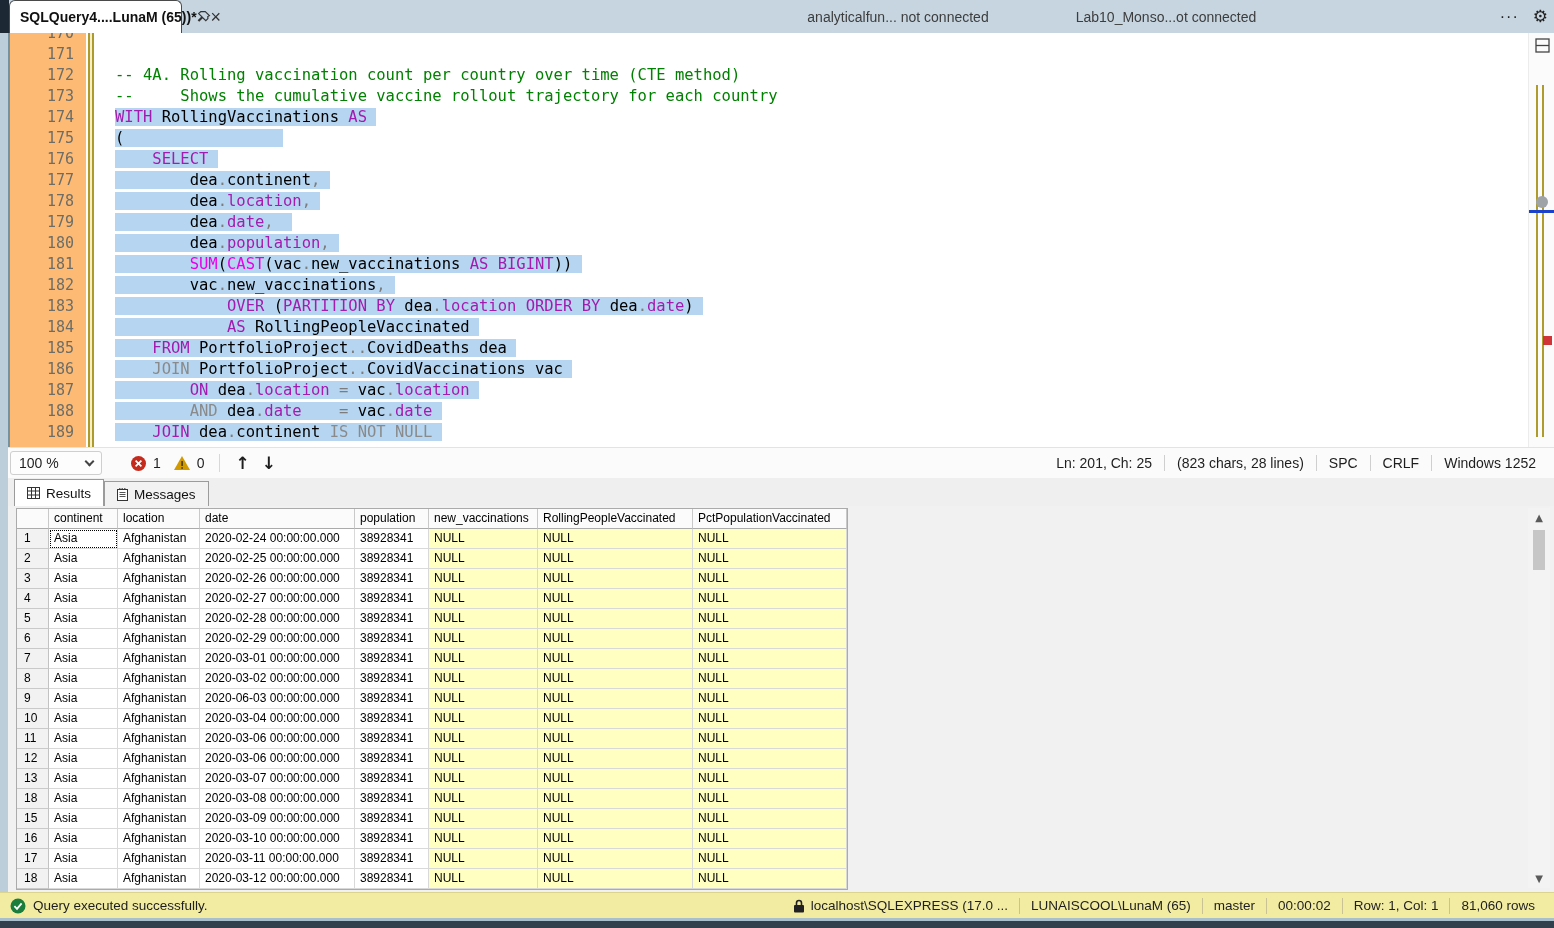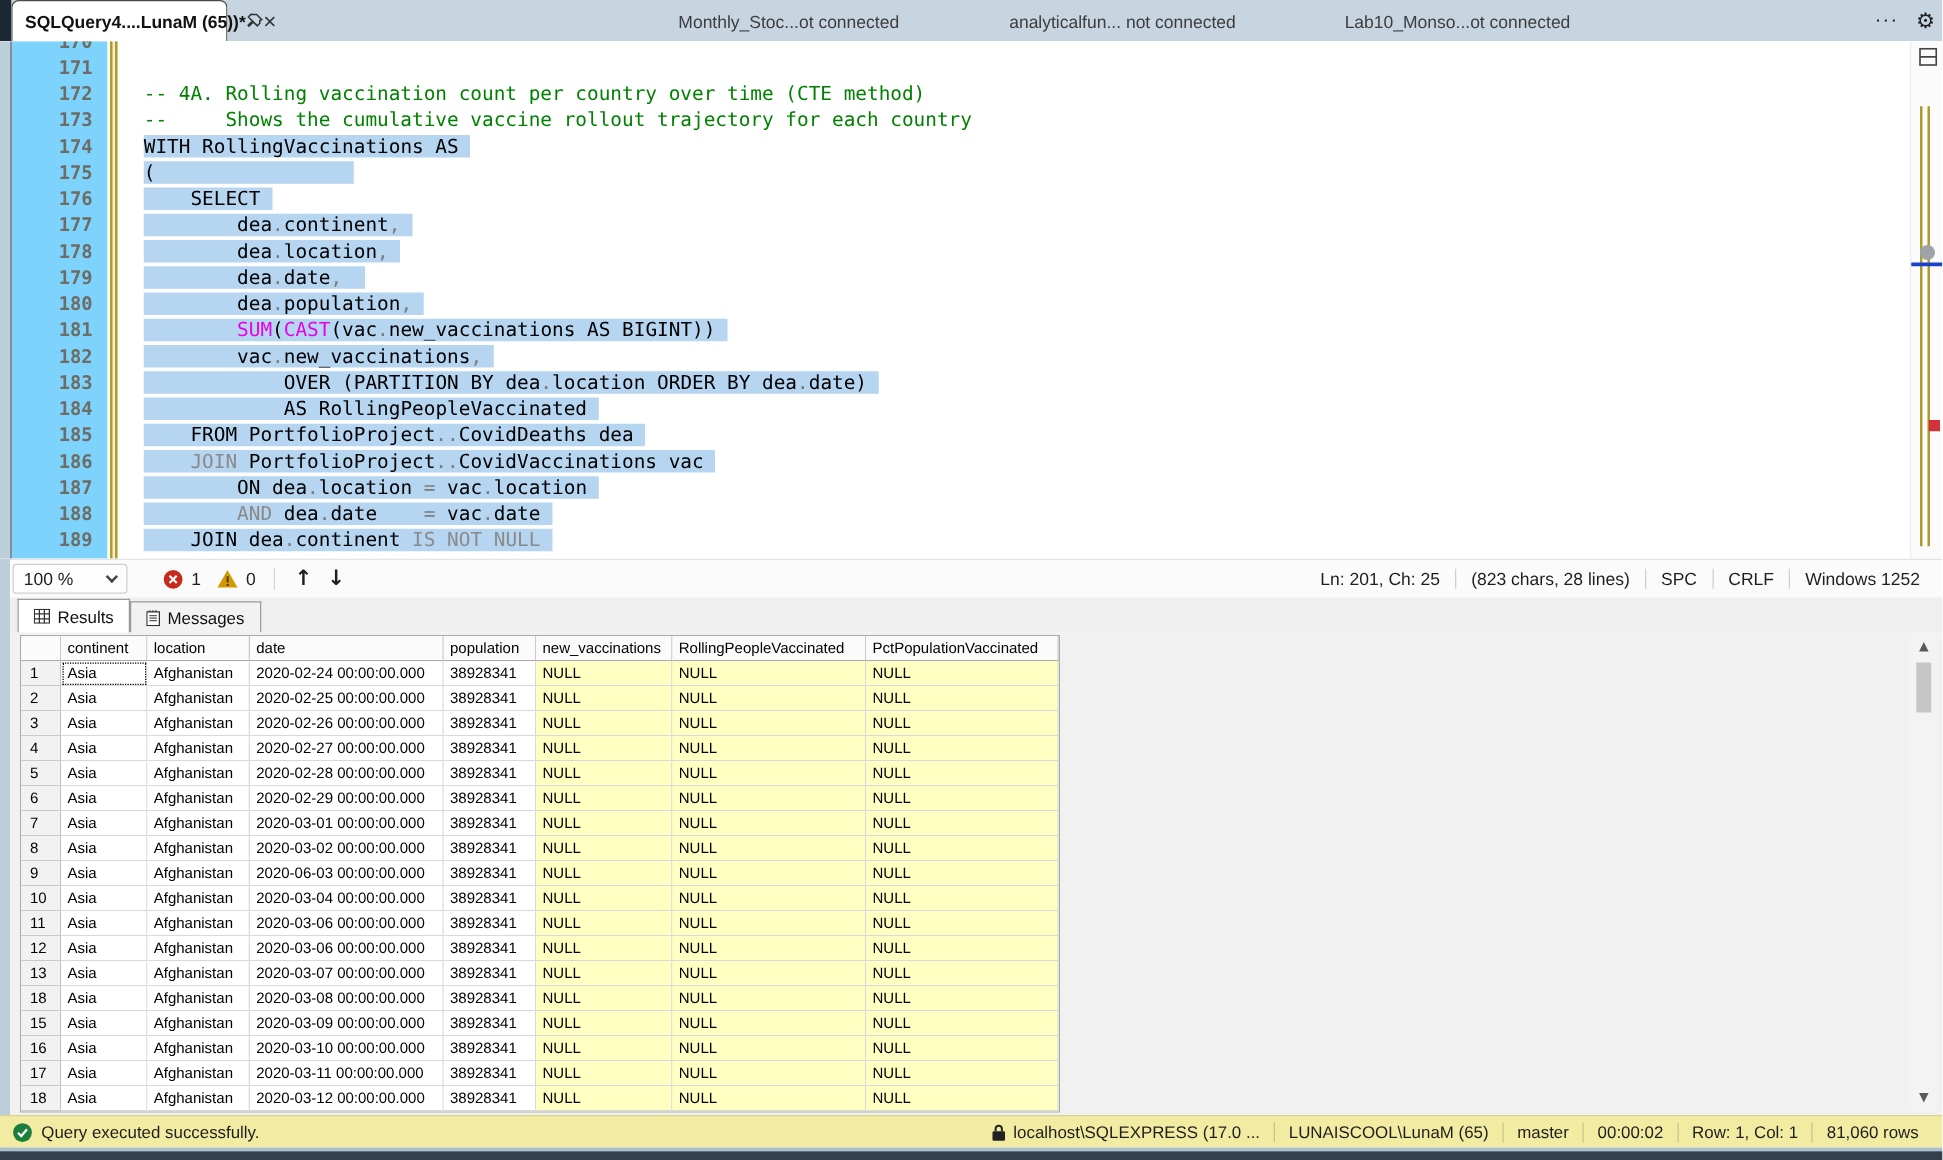--- a/index.html
+++ b/index.html
@@ -18,31 +18,31 @@
   .tab-inactive { position:absolute; top:0; height:33px; width:260px; display:flex; align-items:center; justify-content:center;
     font-size:14px; color:#3D3D3D; white-space:nowrap; }
   .tab-tools { position:absolute; right:6px; top:0; height:33px; display:flex; align-items:center; gap:14px; color:#222; }
   .more-ico { font-size:16px; letter-spacing:1px; }
   .gear-ico { font-size:17px; }
 
   
   .editor { position:absolute; left:0; top:33px; width:1554px; height:414px; background:#fff; display:flex; overflow:hidden; }
   .ed-strip { width:8px; background:#BCCEDA; }
   .ed-strip-line { width:2px; background:#76929F; }
-  .ed-gutter { width:76px; background:#7dd3fc; overflow:hidden;font-weight:bold; }
+  .ed-gutter { width:76px; background:#fdba74; overflow:hidden; }
   .ed-gutter-inner { margin-top:-10px; }
   .num { height:21px; line-height:21px; text-align:right; padding-right:12px;
     font-family:"DejaVu Sans Mono", monospace; font-size:15px; color:#6D6D66; }
   .ed-gap { width:2px; background:#fff; }
   .ed-track { width:6px; background:#F6EFC9; border-left:2px solid #AD9C2B; border-right:2px solid #AD9C2B; }
   .ed-code { flex:1; overflow:hidden; padding-left:21px; }
   .ed-code-inner { margin-top:-10px; }
   .cl { height:21px; line-height:21px; font-family:"DejaVu Sans Mono", monospace; font-size:15.5px; white-space:pre; color:#000; }
   .sel { background:#B5D5F0; }
-  .tk-k { color:#000000; }
+  .tk-k { color:#a21caf; }
   .tk-c { color:#018101; }
   .tk-f { color:#E800E8; }
   .tk-g { color:#8A8A8A; }
   .tk-o { color:#7C7C7C; }
   .tk-p { color:#000; }
 
   
   .ed-scrollcol { width:26px; position:relative; background:#FBFBFB; border-left:1px solid #ECECEC; }
   .split-ico { position:absolute; left:6px; top:5px; }
   .chg-line { position:absolute; top:52px; height:352px; width:2px; background:#AD9C2B; }
@@ -106,21 +106,20 @@
     <div class="win-edge"></div>
     <div class="tab-active">
       <span class="title">SQLQuery4....LunaM (65))*</span>
       <span class="tab-ico">
         <svg width="14" height="14" viewBox="0 0 14 14">
             <path d="M8.3 1.6 L12.4 5.7 L10.8 6.6 L10.9 8.6 L8.8 10.7 L5.6 7.5 L2.2 10.9 L1.5 10.2 L4.9 6.8 L1.7 3.6 L3.8 1.5 L5.8 1.6 Z" fill="none" stroke="#333" stroke-width="1.2"></path>
           </svg>
       </span>
       <span class="tab-ico" style="font-size:18px;">×</span>
     </div>
-    <div class="tab-inactive" style="left:501px;">Monthly_Stoc...ot connected</div>
     <div class="tab-inactive" style="left:768px;">analyticalfun... not connected</div>
     <div class="tab-inactive" style="left:1036px;">Lab10_Monso...ot connected</div>
     <div class="tab-tools">
       <span class="more-ico">···</span>
       <span class="gear-ico">⚙</span>
     </div>
   </div>
 
   <div class="editor">
     <div class="ed-strip"></div>

